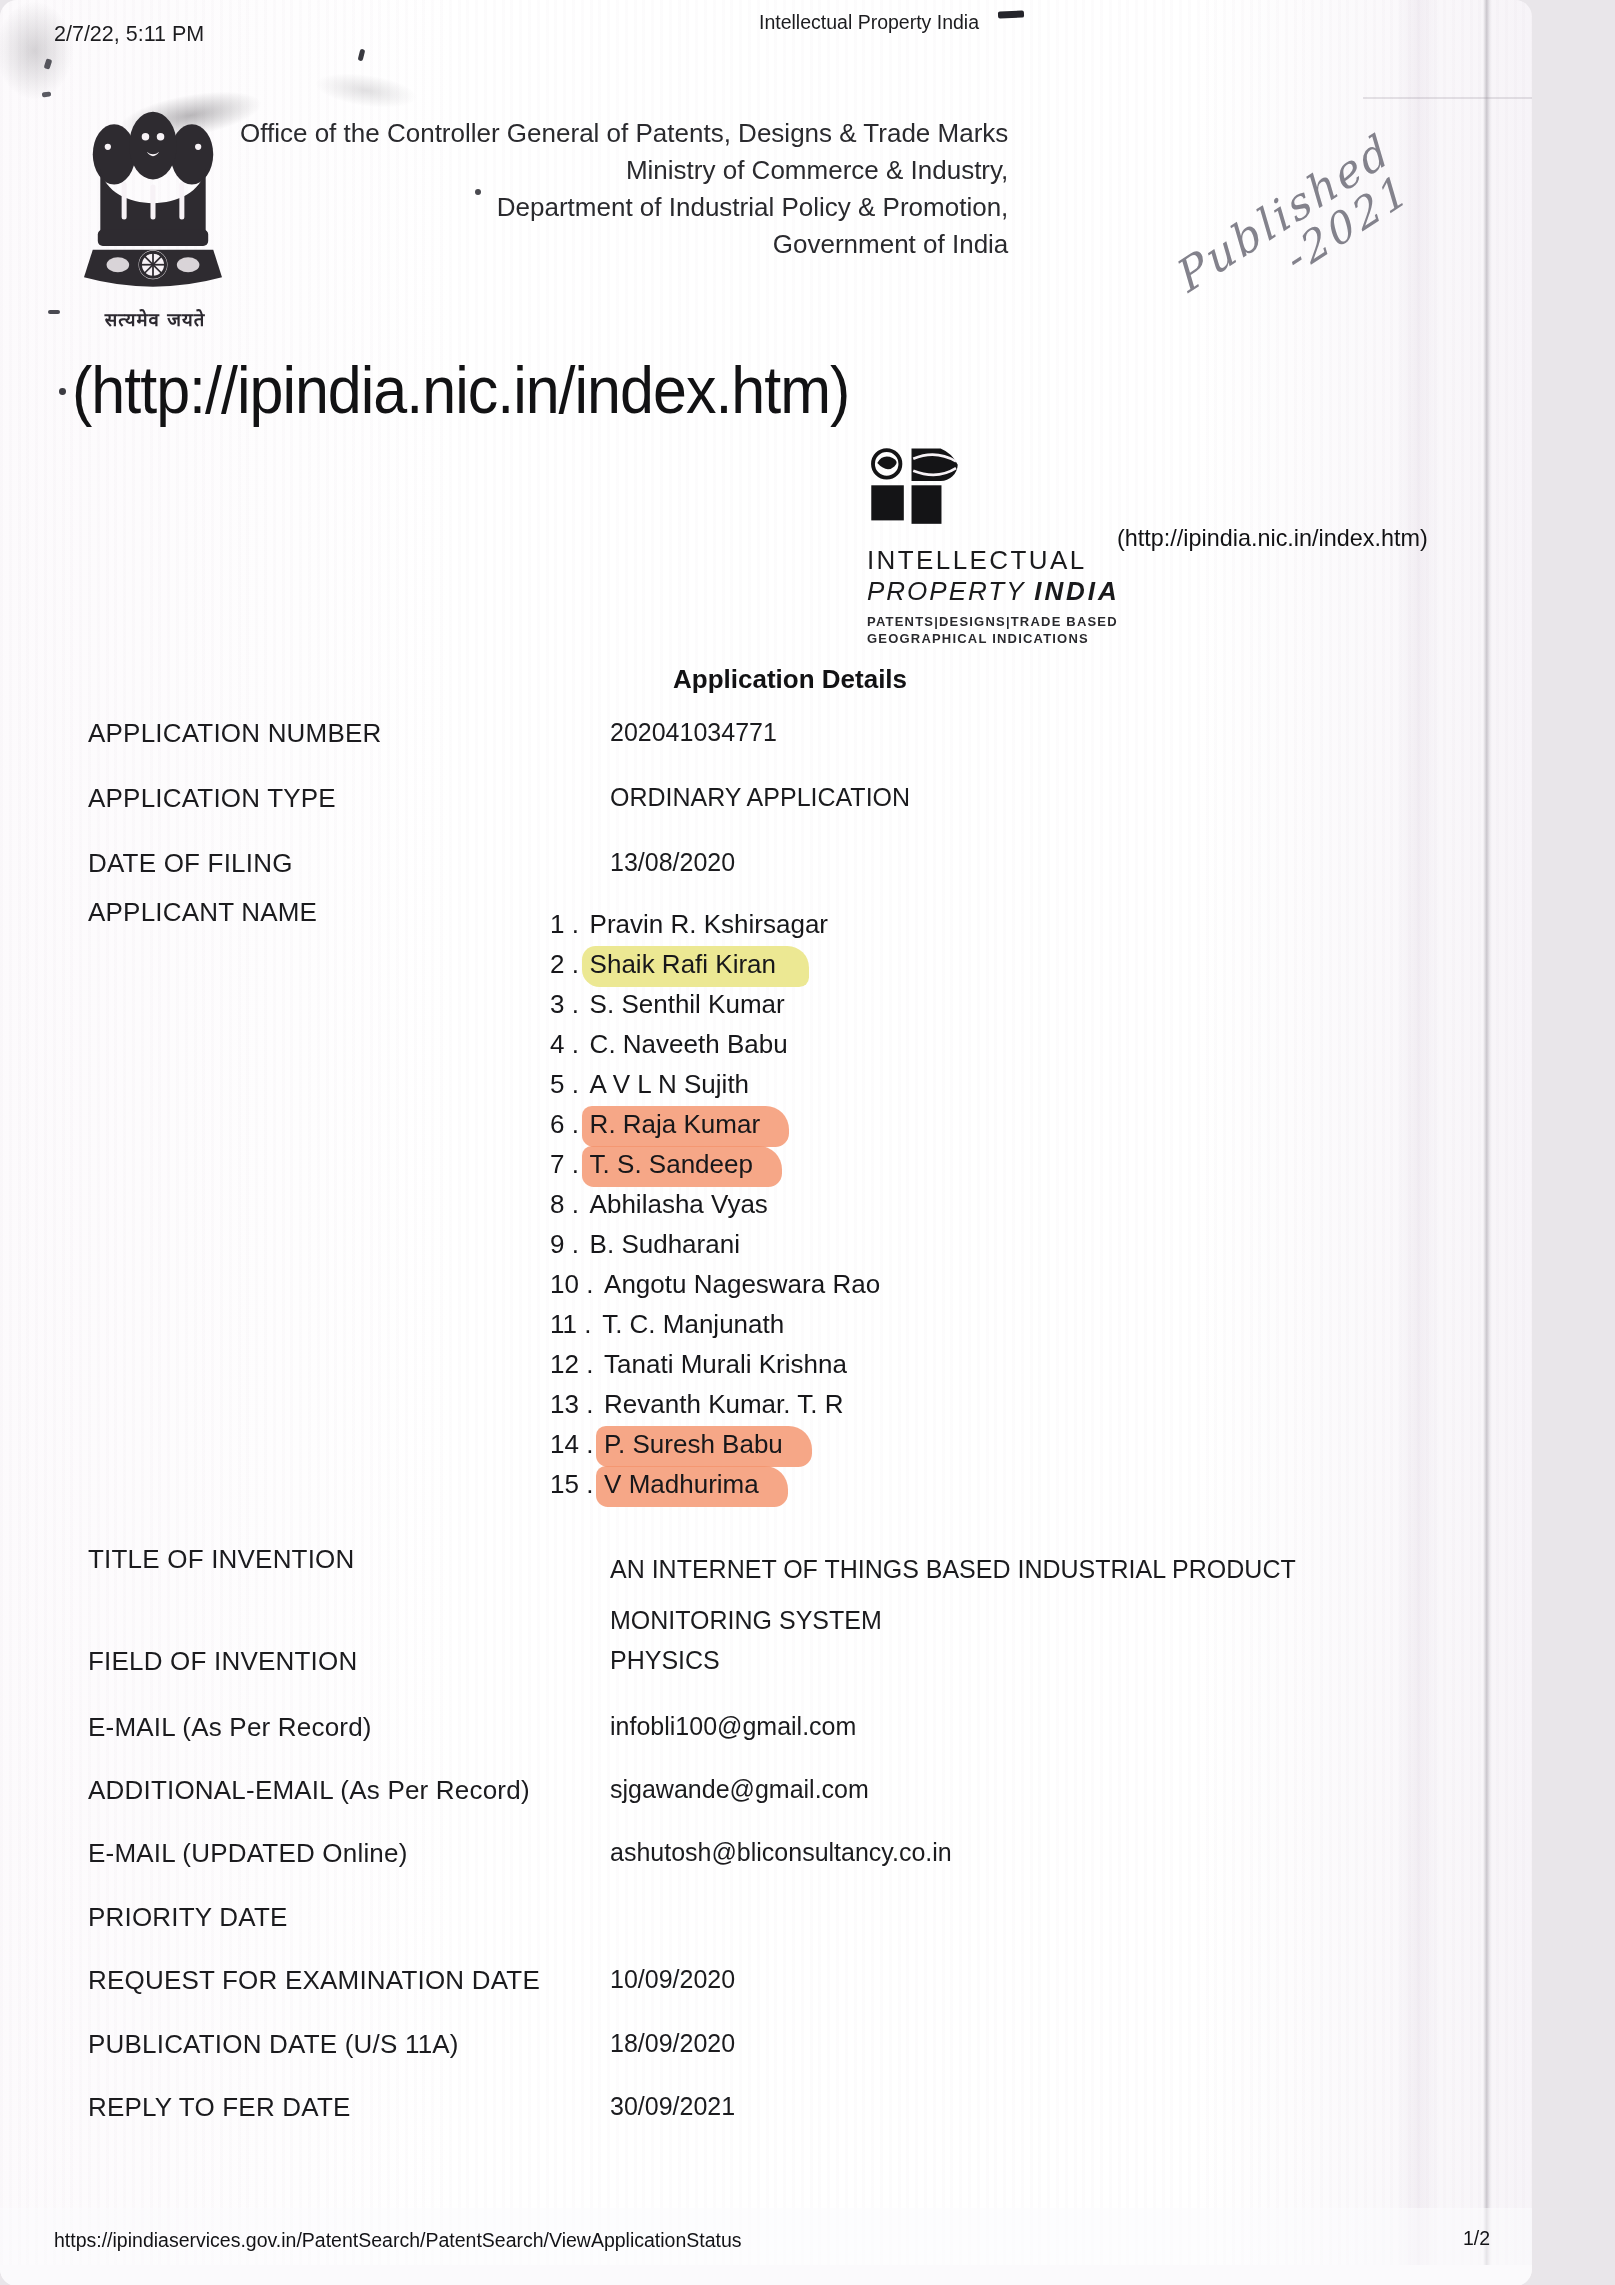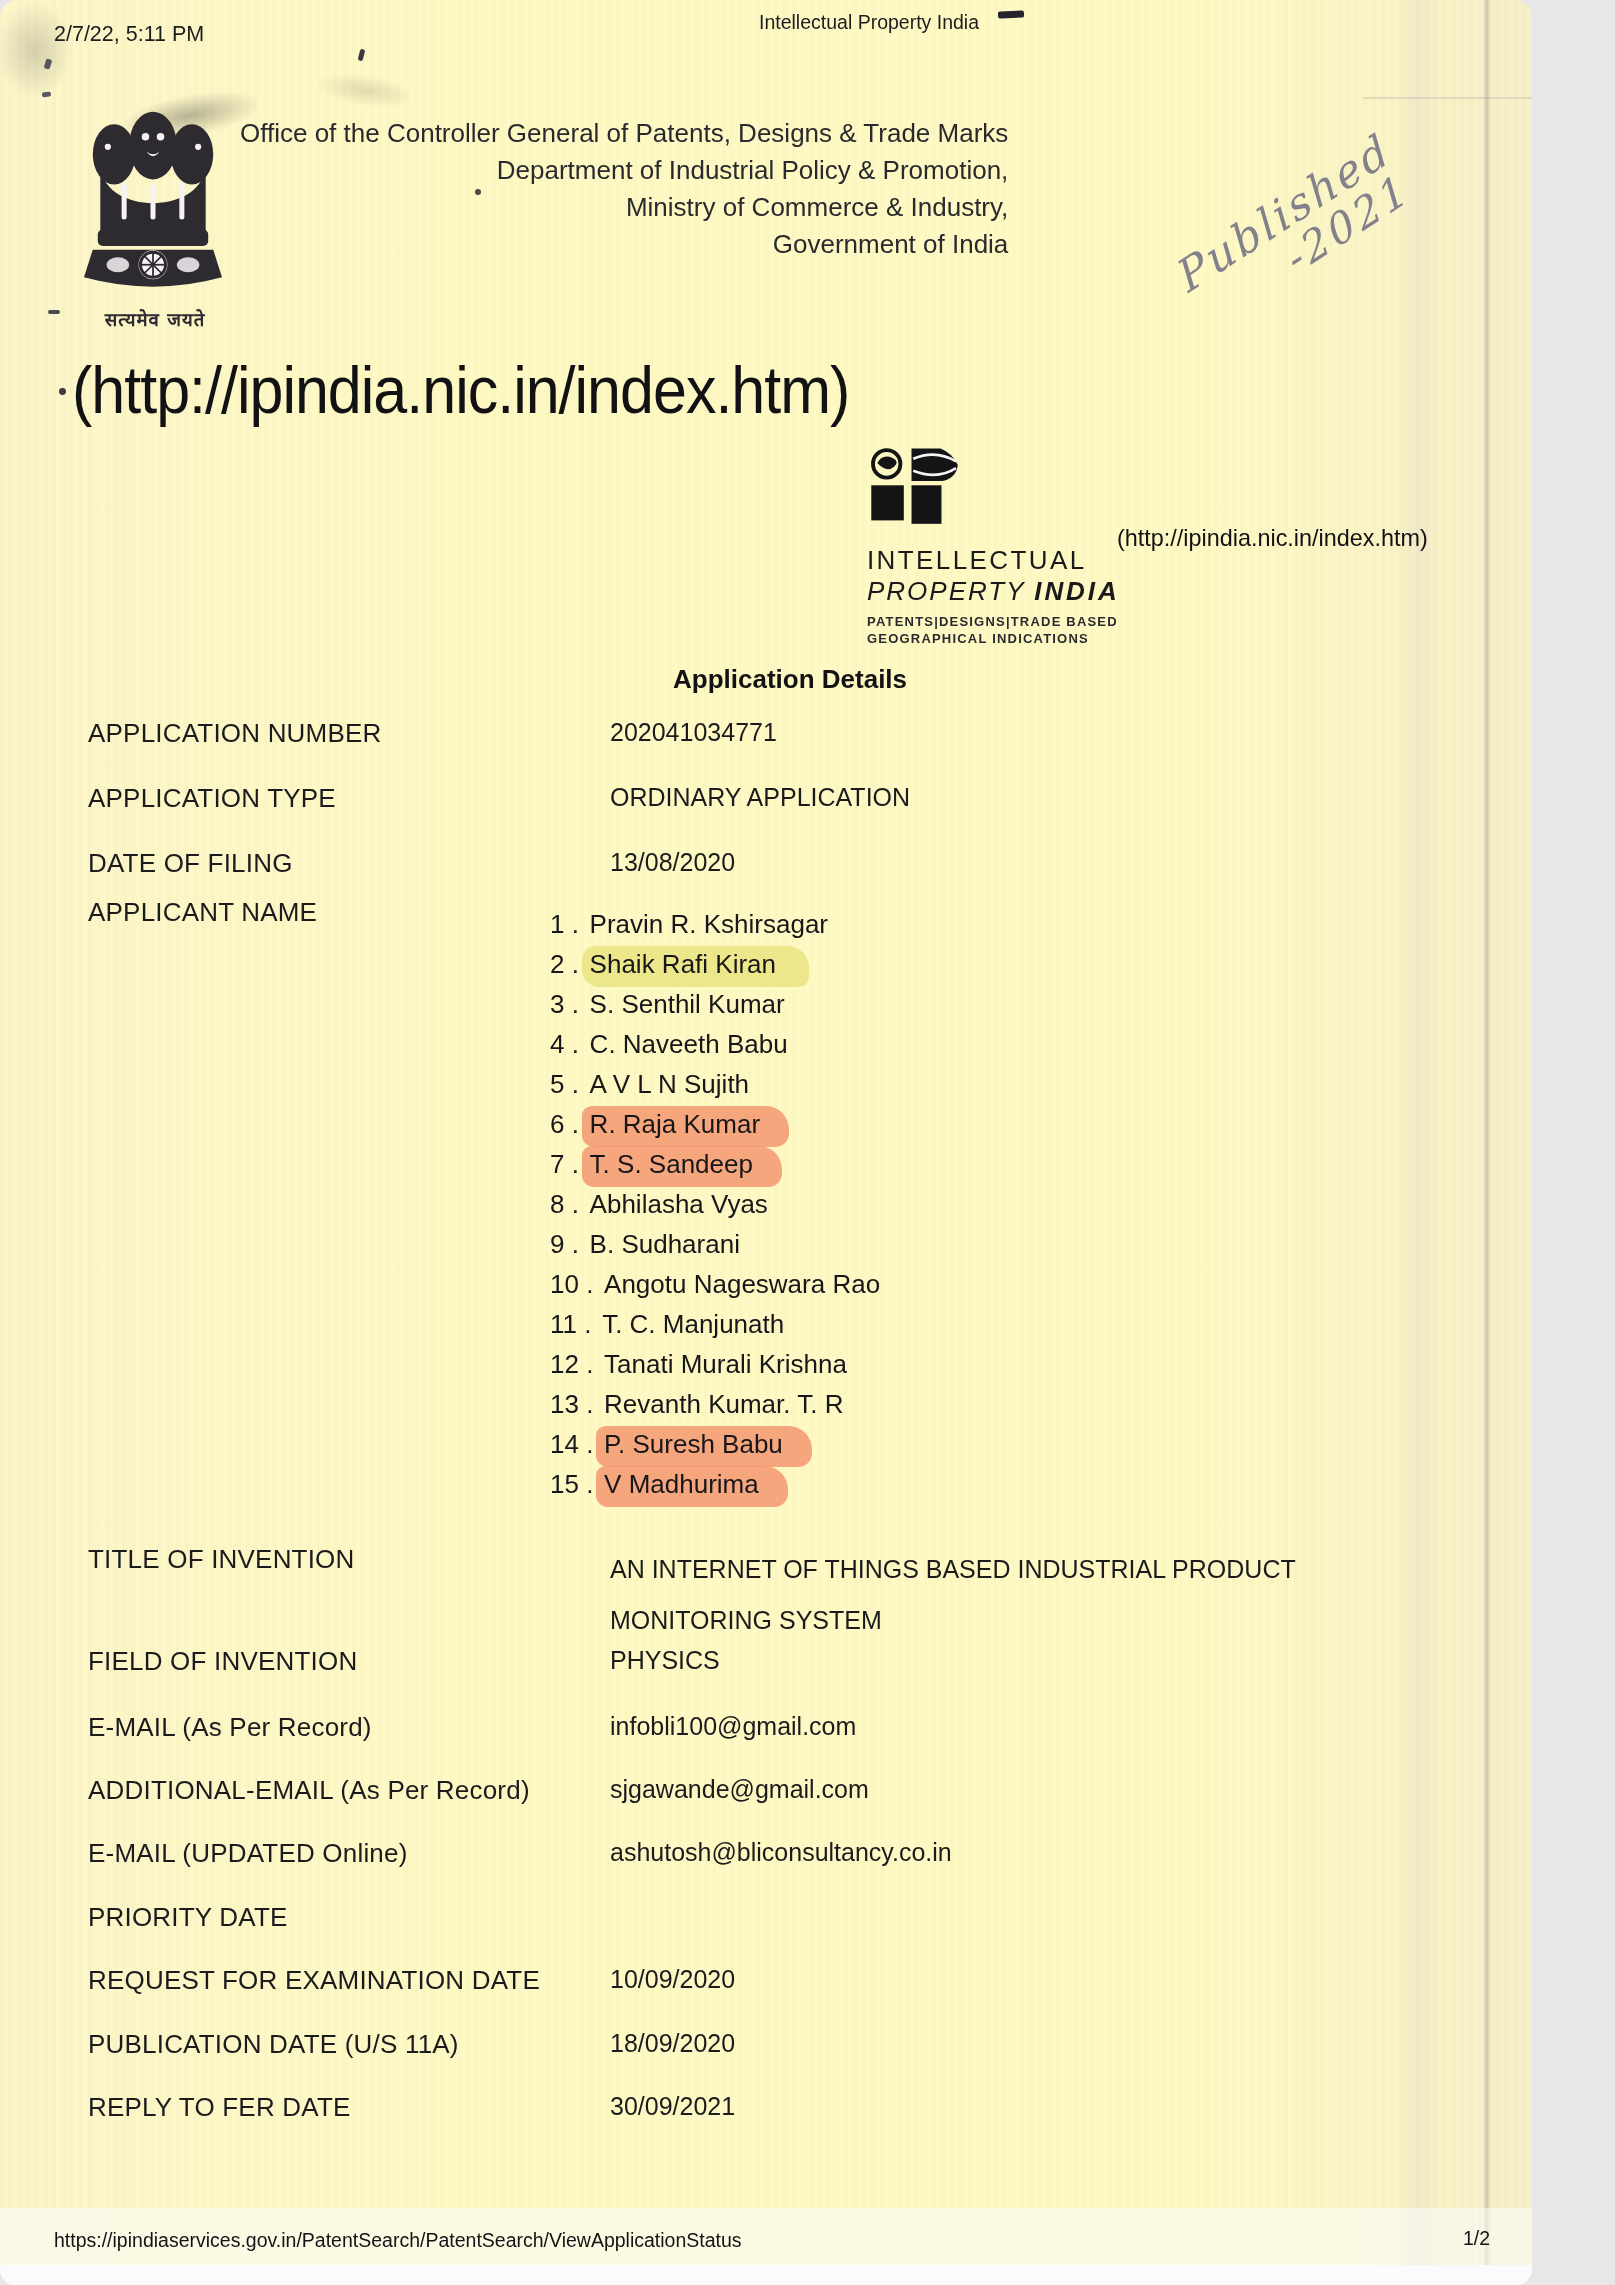--- a/index.html
+++ b/index.html
@@ -1,18 +1,18 @@
 <!DOCTYPE html>
 <html><head>
 <meta charset="utf-8">
 <style>
   html,body{margin:0;padding:0;background:#e9e6ea;}
   .sheet{
     position:relative;width:1532px;height:2286px;overflow:hidden;
-    background:#fef9c3;
+    background:#ffffff;
     font-family:"Liberation Sans", sans-serif;
     color:#18181b;
     border-radius:17px;
   }
   .sheet::before{ 
     content:"";position:absolute;inset:0;pointer-events:none;
     background:
       repeating-linear-gradient(90deg, rgba(120,90,120,0.018) 0 2.9px, rgba(0,0,0,0) 2.9px 8.8px),
       linear-gradient(90deg, rgba(235,220,235,.14), rgba(0,0,0,0) 30%, rgba(0,0,0,0) 78%, rgba(215,200,220,.20));
   }
@@ -131,22 +131,22 @@
       <line x1="48" y1="121" x2="62" y2="135"></line>
         <line x1="62" y1="121" x2="48" y2="135"></line>
     </g>
     <ellipse cx="27" cy="128" rx="9" ry="6" fill="#f7f2f6" opacity=".85"></ellipse>
     <ellipse cx="83" cy="128" rx="9" ry="6" fill="#f7f2f6" opacity=".85"></ellipse>
   </svg>
   <div class="emblem-caption">सत्यमेव जयते</div>
 
   <div class="office">
     <div>Office of the Controller General of Patents, Designs &amp; Trade Marks</div>
+    <div>Ministry of Commerce &amp; Industry,</div>
     <div>Department of Industrial Policy &amp; Promotion,</div>
-    <div>Ministry of Commerce &amp; Industry,</div>
     <div>Government of India</div>
   </div>
 
   <div class="handnote">
     <div class="l1">Published</div>
     <div class="l2">-2021</div>
   </div>
 
   <div class="big-url">(http://ipindia.nic.in/index.htm)</div>
 

